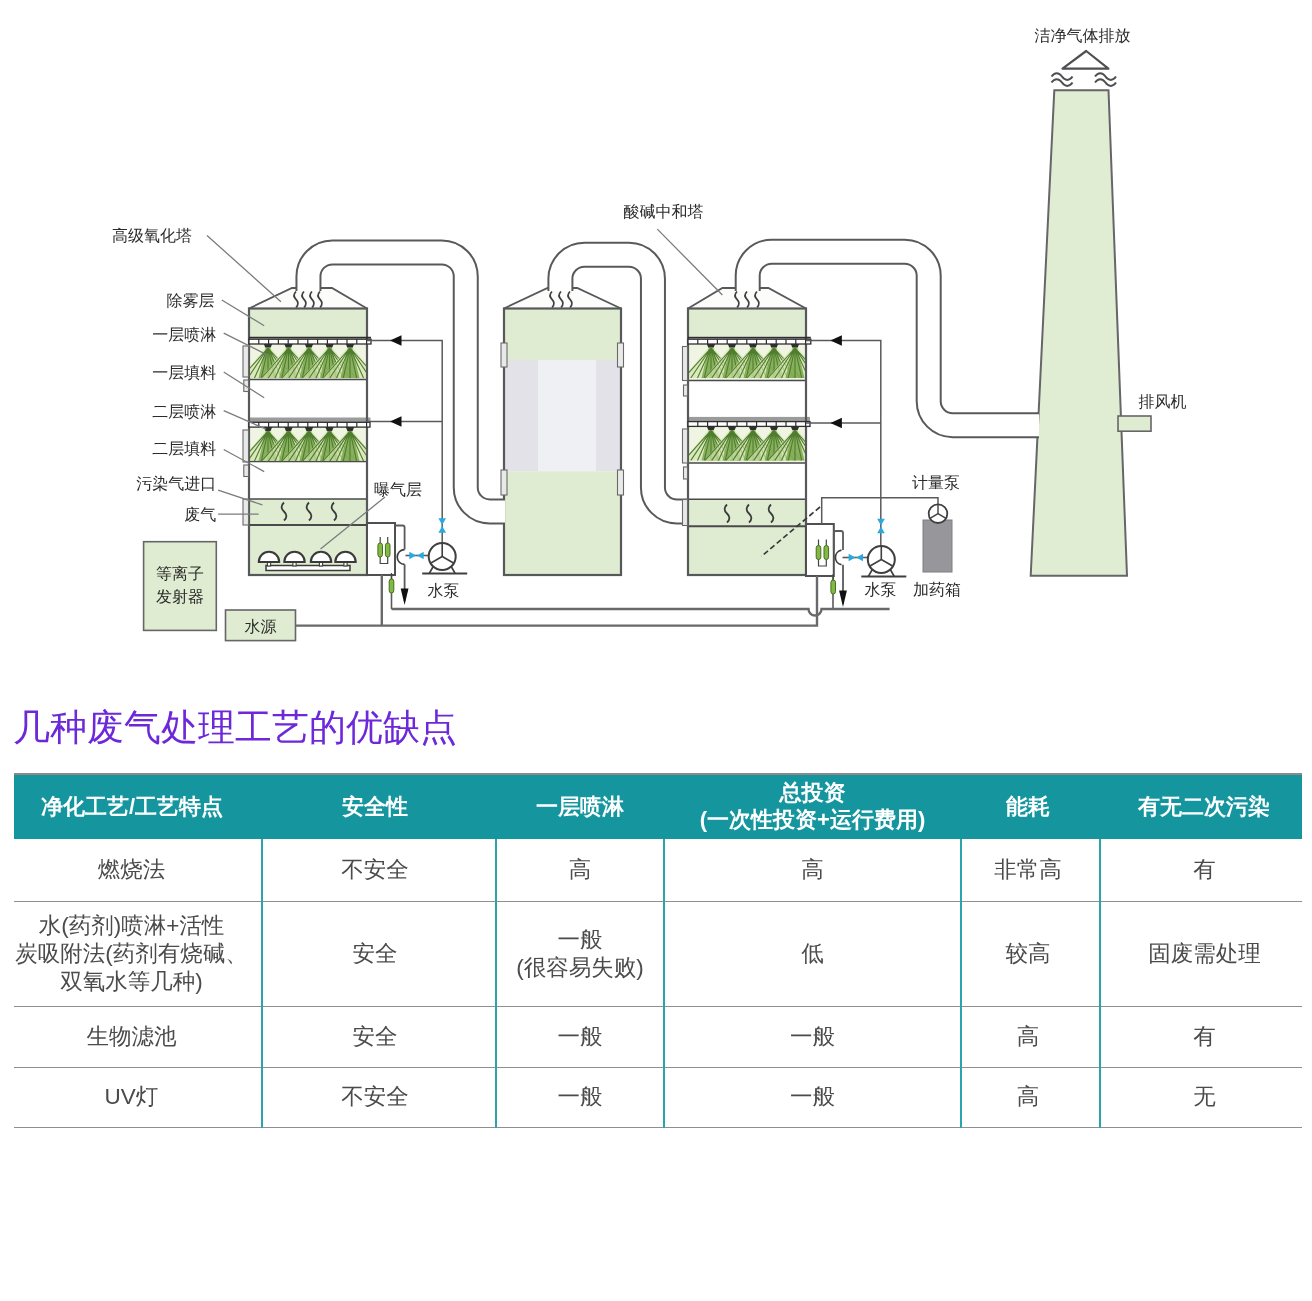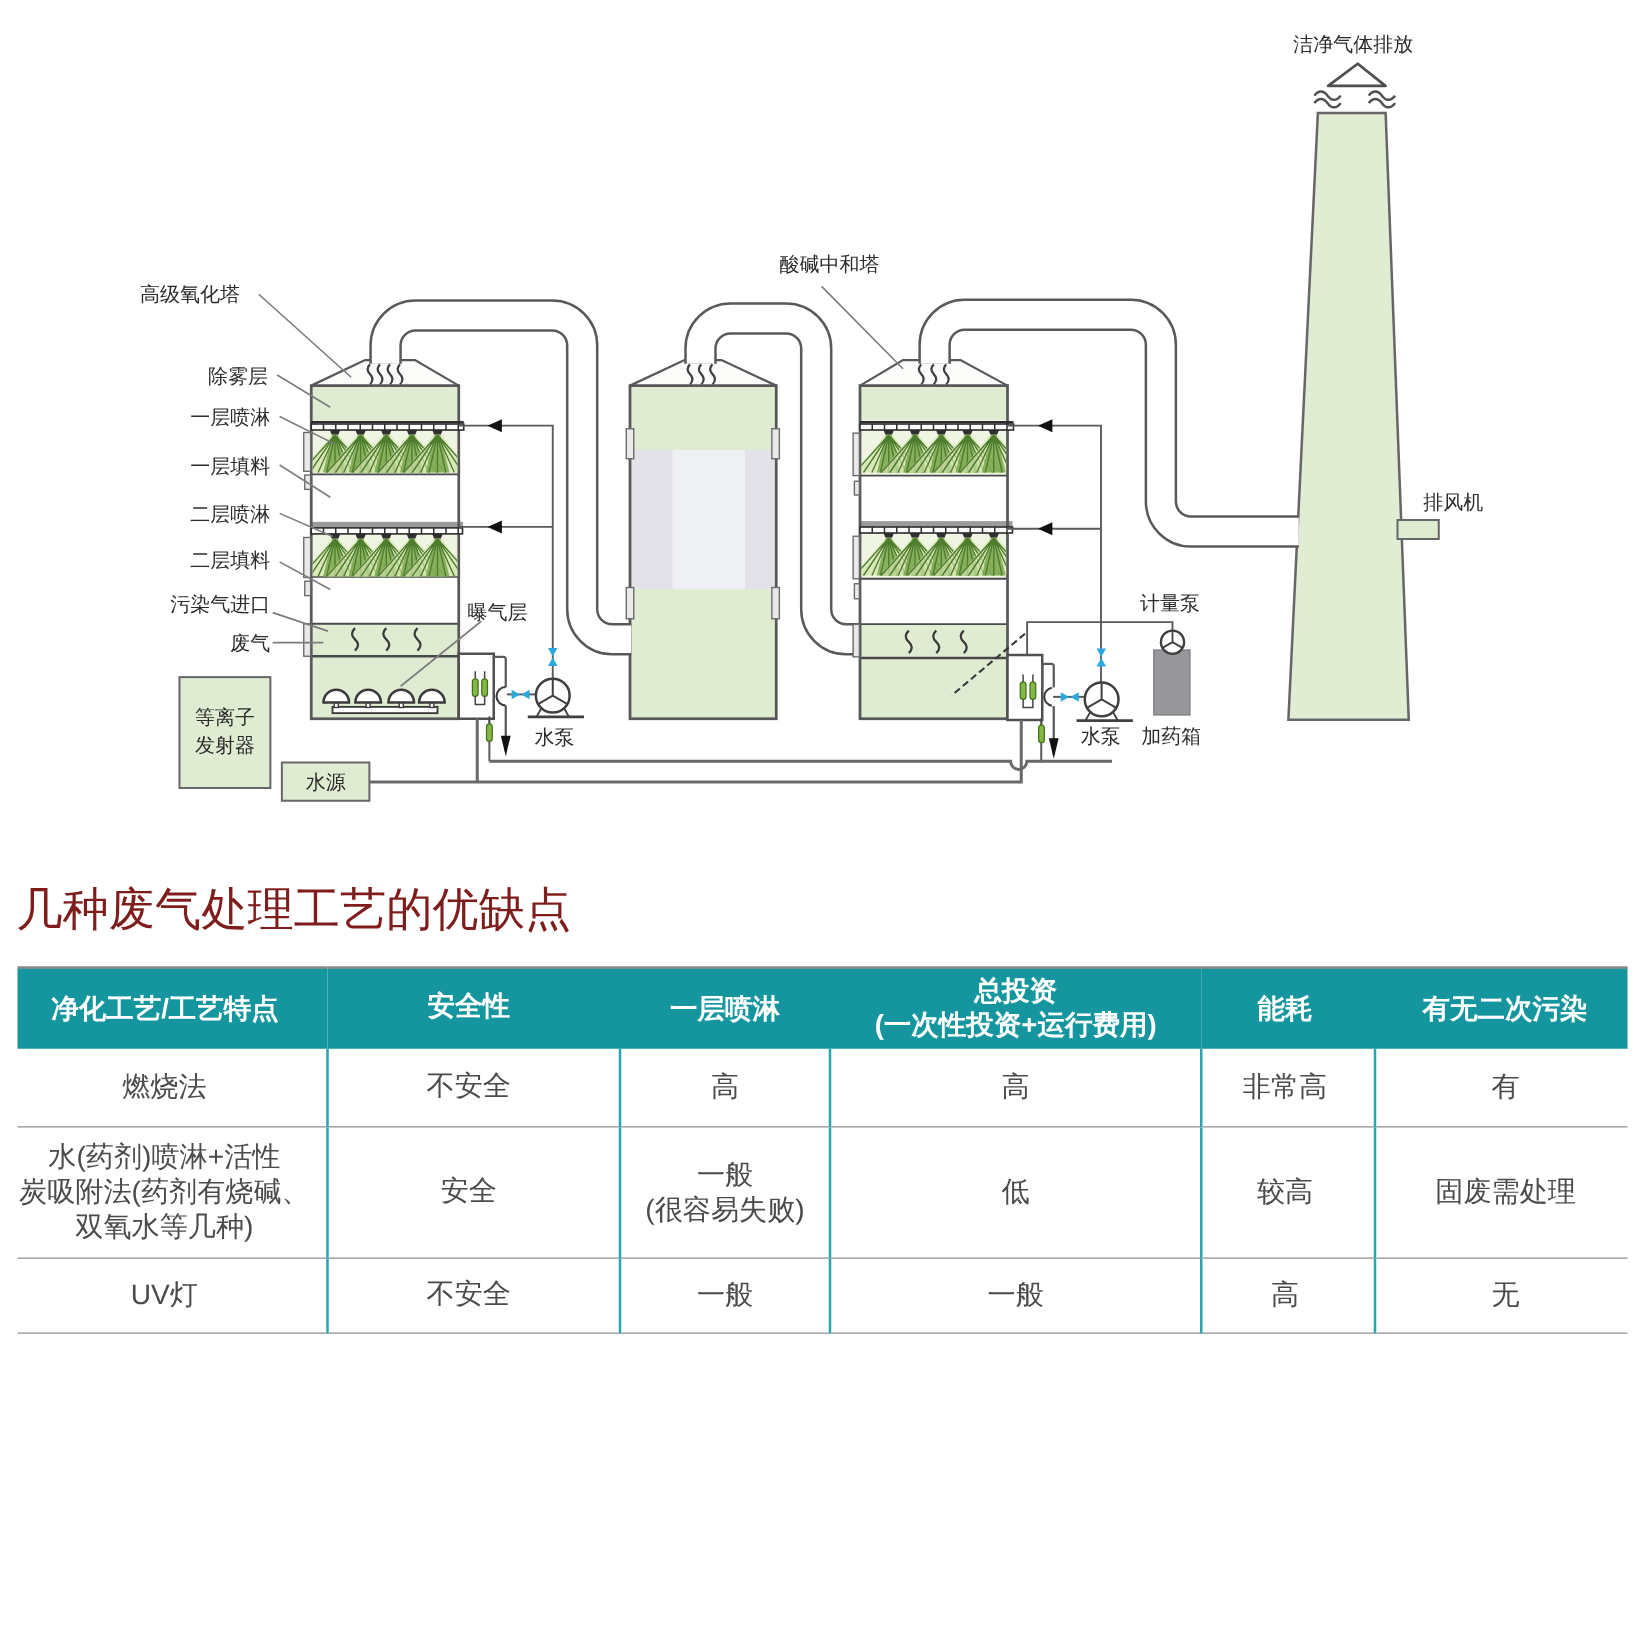--- a/index.html
+++ b/index.html
@@ -1,23 +1,23 @@
 <!DOCTYPE html>
 <html><head>
 <meta charset="utf-8">
 <style>
 html,body{margin:0;padding:0;}
 body{width:1312px;height:1301px;background:#ffffff;font-family:"Liberation Sans",sans-serif;position:relative;overflow:hidden;}
 #diagram{position:absolute;left:0;top:0;}
-#title{position:absolute;left:13px;top:706px;font-size:37px;line-height:44px;color:#7f1d1d;}
+#title{position:absolute;left:13px;top:706px;font-size:37px;line-height:44px;color:#6d28d9;}
 #tblwrap{position:absolute;left:14px;top:772.5px;width:1288px;}
 table{border-collapse:collapse;table-layout:fixed;width:1288px;font-size:22.5px;color:#4b4b4b;}
 th,td{padding:0;text-align:center;vertical-align:middle;line-height:28px;font-weight:normal;}
 th:nth-child(1),td:nth-child(1){padding-right:12px;}
-th:nth-child(2),td:nth-child(2){padding-right:8px;font-family:Liberation Mono, monospace;}
+th:nth-child(2),td:nth-child(2){padding-right:8px;}
 th:nth-child(5),td:nth-child(5){padding-right:5px;}
 th:nth-child(6),td:nth-child(6){padding-left:6px;}
 thead th{background:#15969f;color:#ffffff;font-weight:bold;border-top:2.5px solid #8a8a8a;height:64.5px;font-size:22px;line-height:26.5px;}
 tbody td{border-bottom:1.6px solid #8f8f8f;white-space:nowrap;}
 tbody td + td{border-left:2px solid #2ba4ad;}
 </style>
 </head>
 <body>
 <svg id="diagram" width="1312" height="668" viewBox="0 0 1312 668">
 
@@ -279,20 +279,28 @@
           <td>有</td>
         </tr>
 <tr style="height:104.5px">
           <td>水(药剂)喷淋+活性<br>炭吸附法(药剂有烧碱、<br>双氧水等几种)</td>
           <td>安全</td>
           <td>一般<br>(很容易失败)</td>
           <td>低</td>
           <td>较高</td>
           <td>固废需处理</td>
         </tr>
+<tr style="height:61px">
+          <td>生物滤池</td>
+          <td>安全</td>
+          <td>一般</td>
+          <td>一般</td>
+          <td>高</td>
+          <td>有</td>
+        </tr>
 <tr style="height:60px">
           <td>UV灯</td>
           <td>不安全</td>
           <td>一般</td>
           <td>一般</td>
           <td>高</td>
           <td>无</td>
         </tr>
 </tbody>
 </table>

